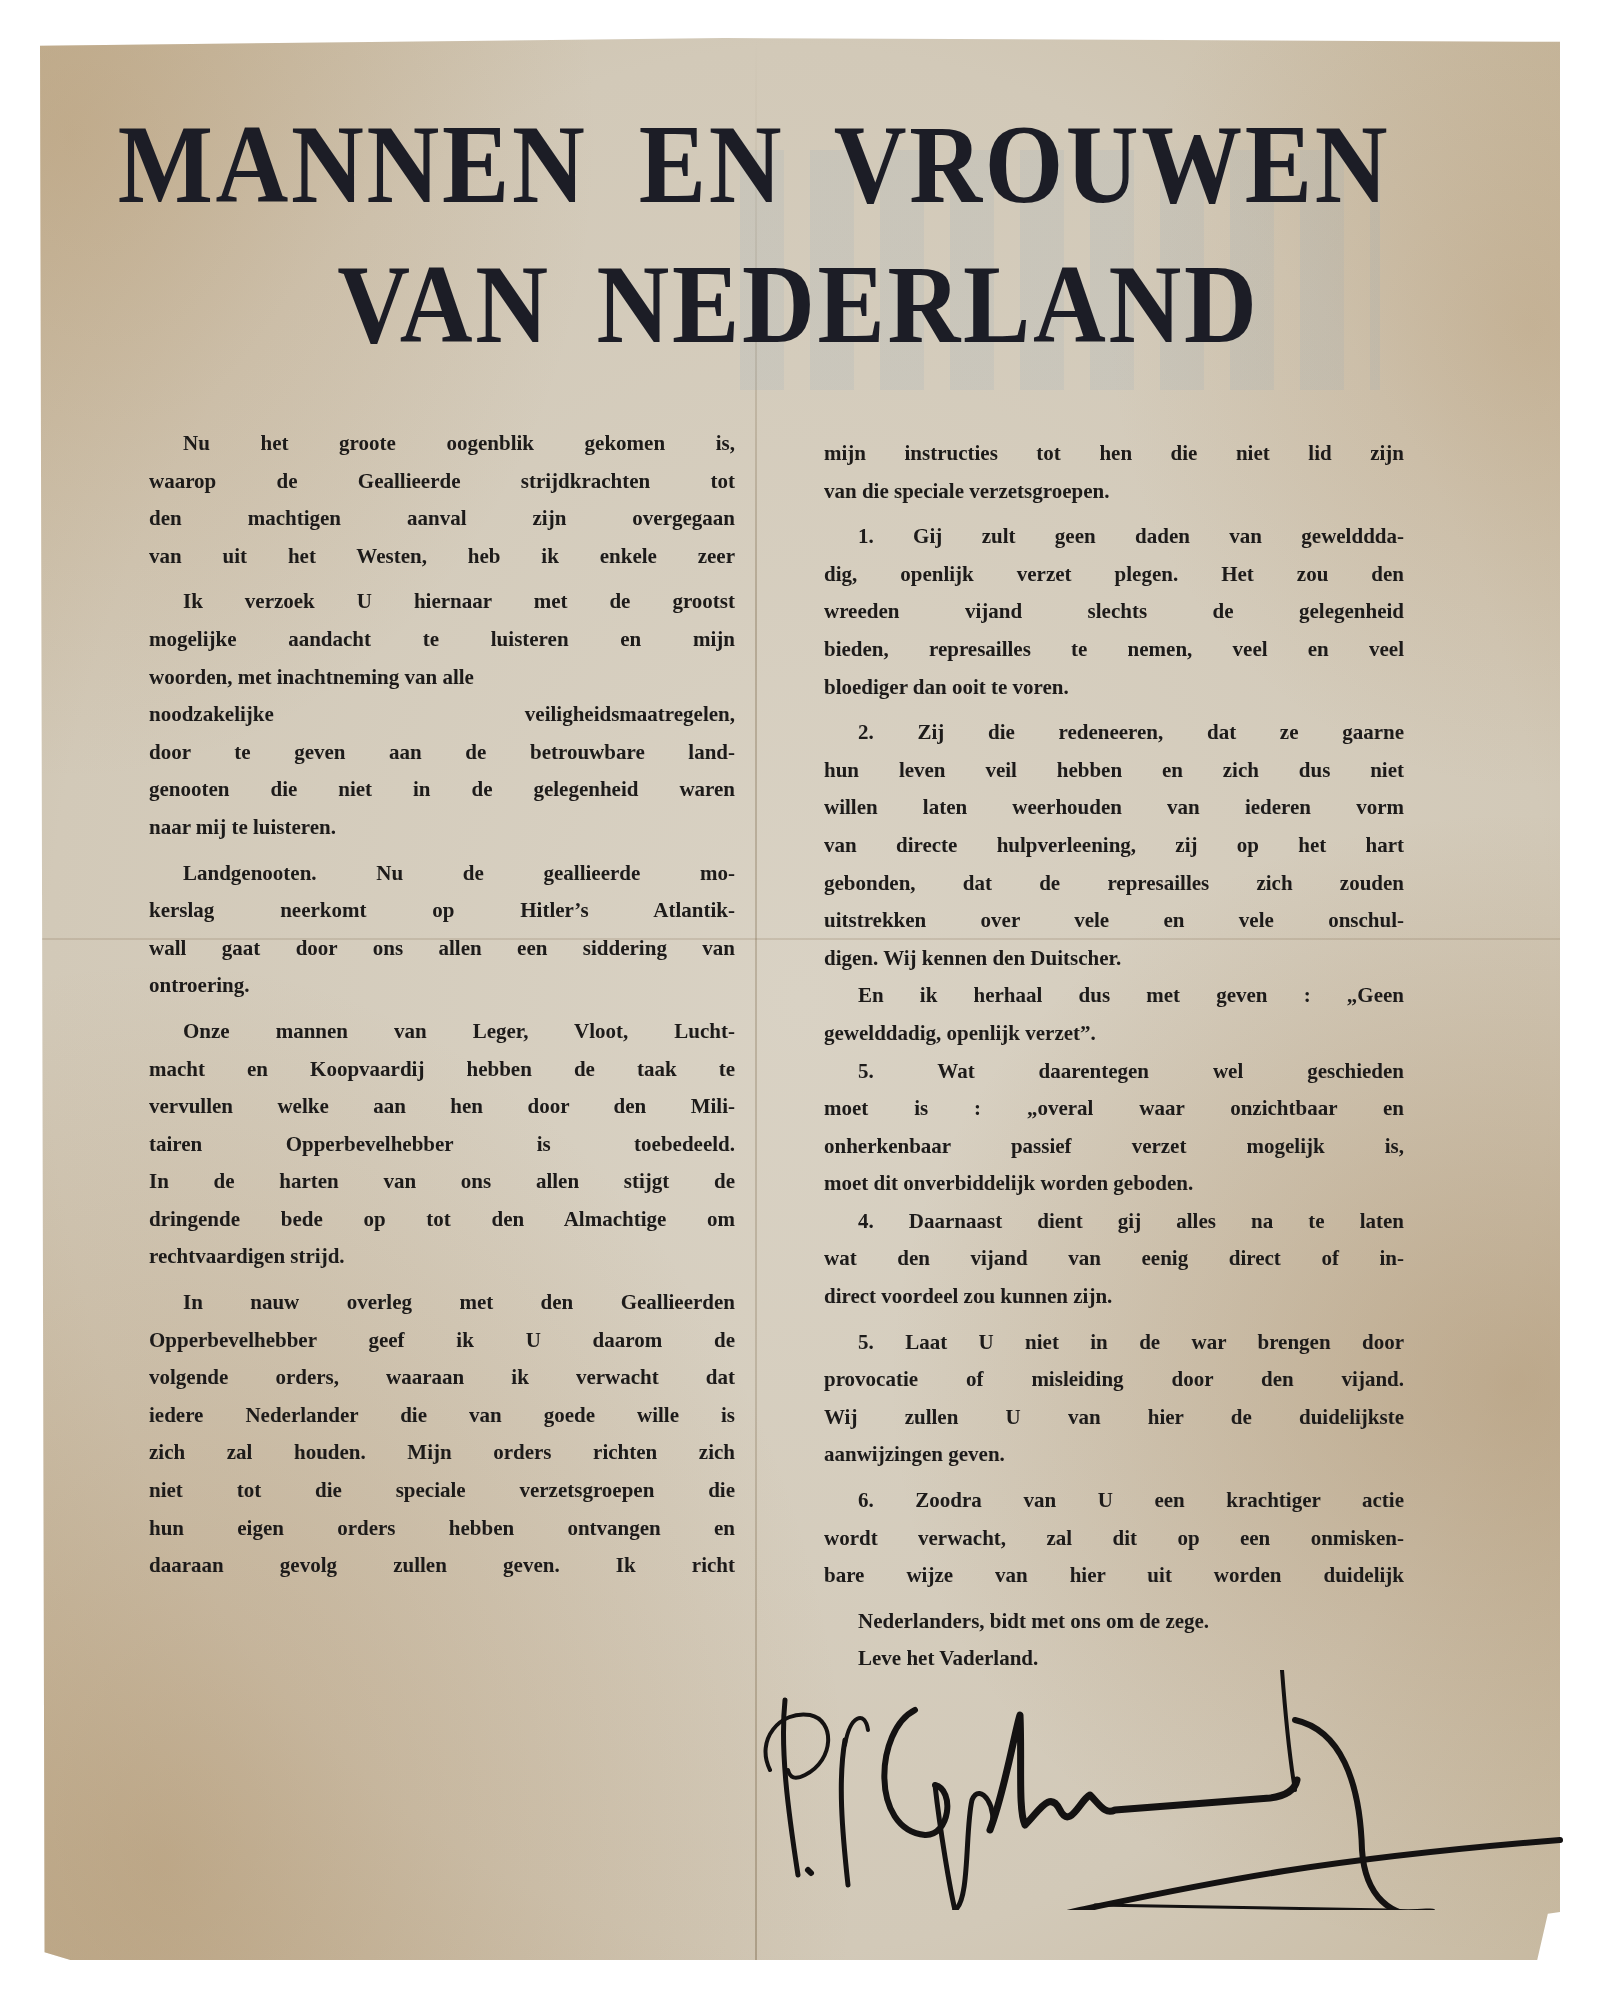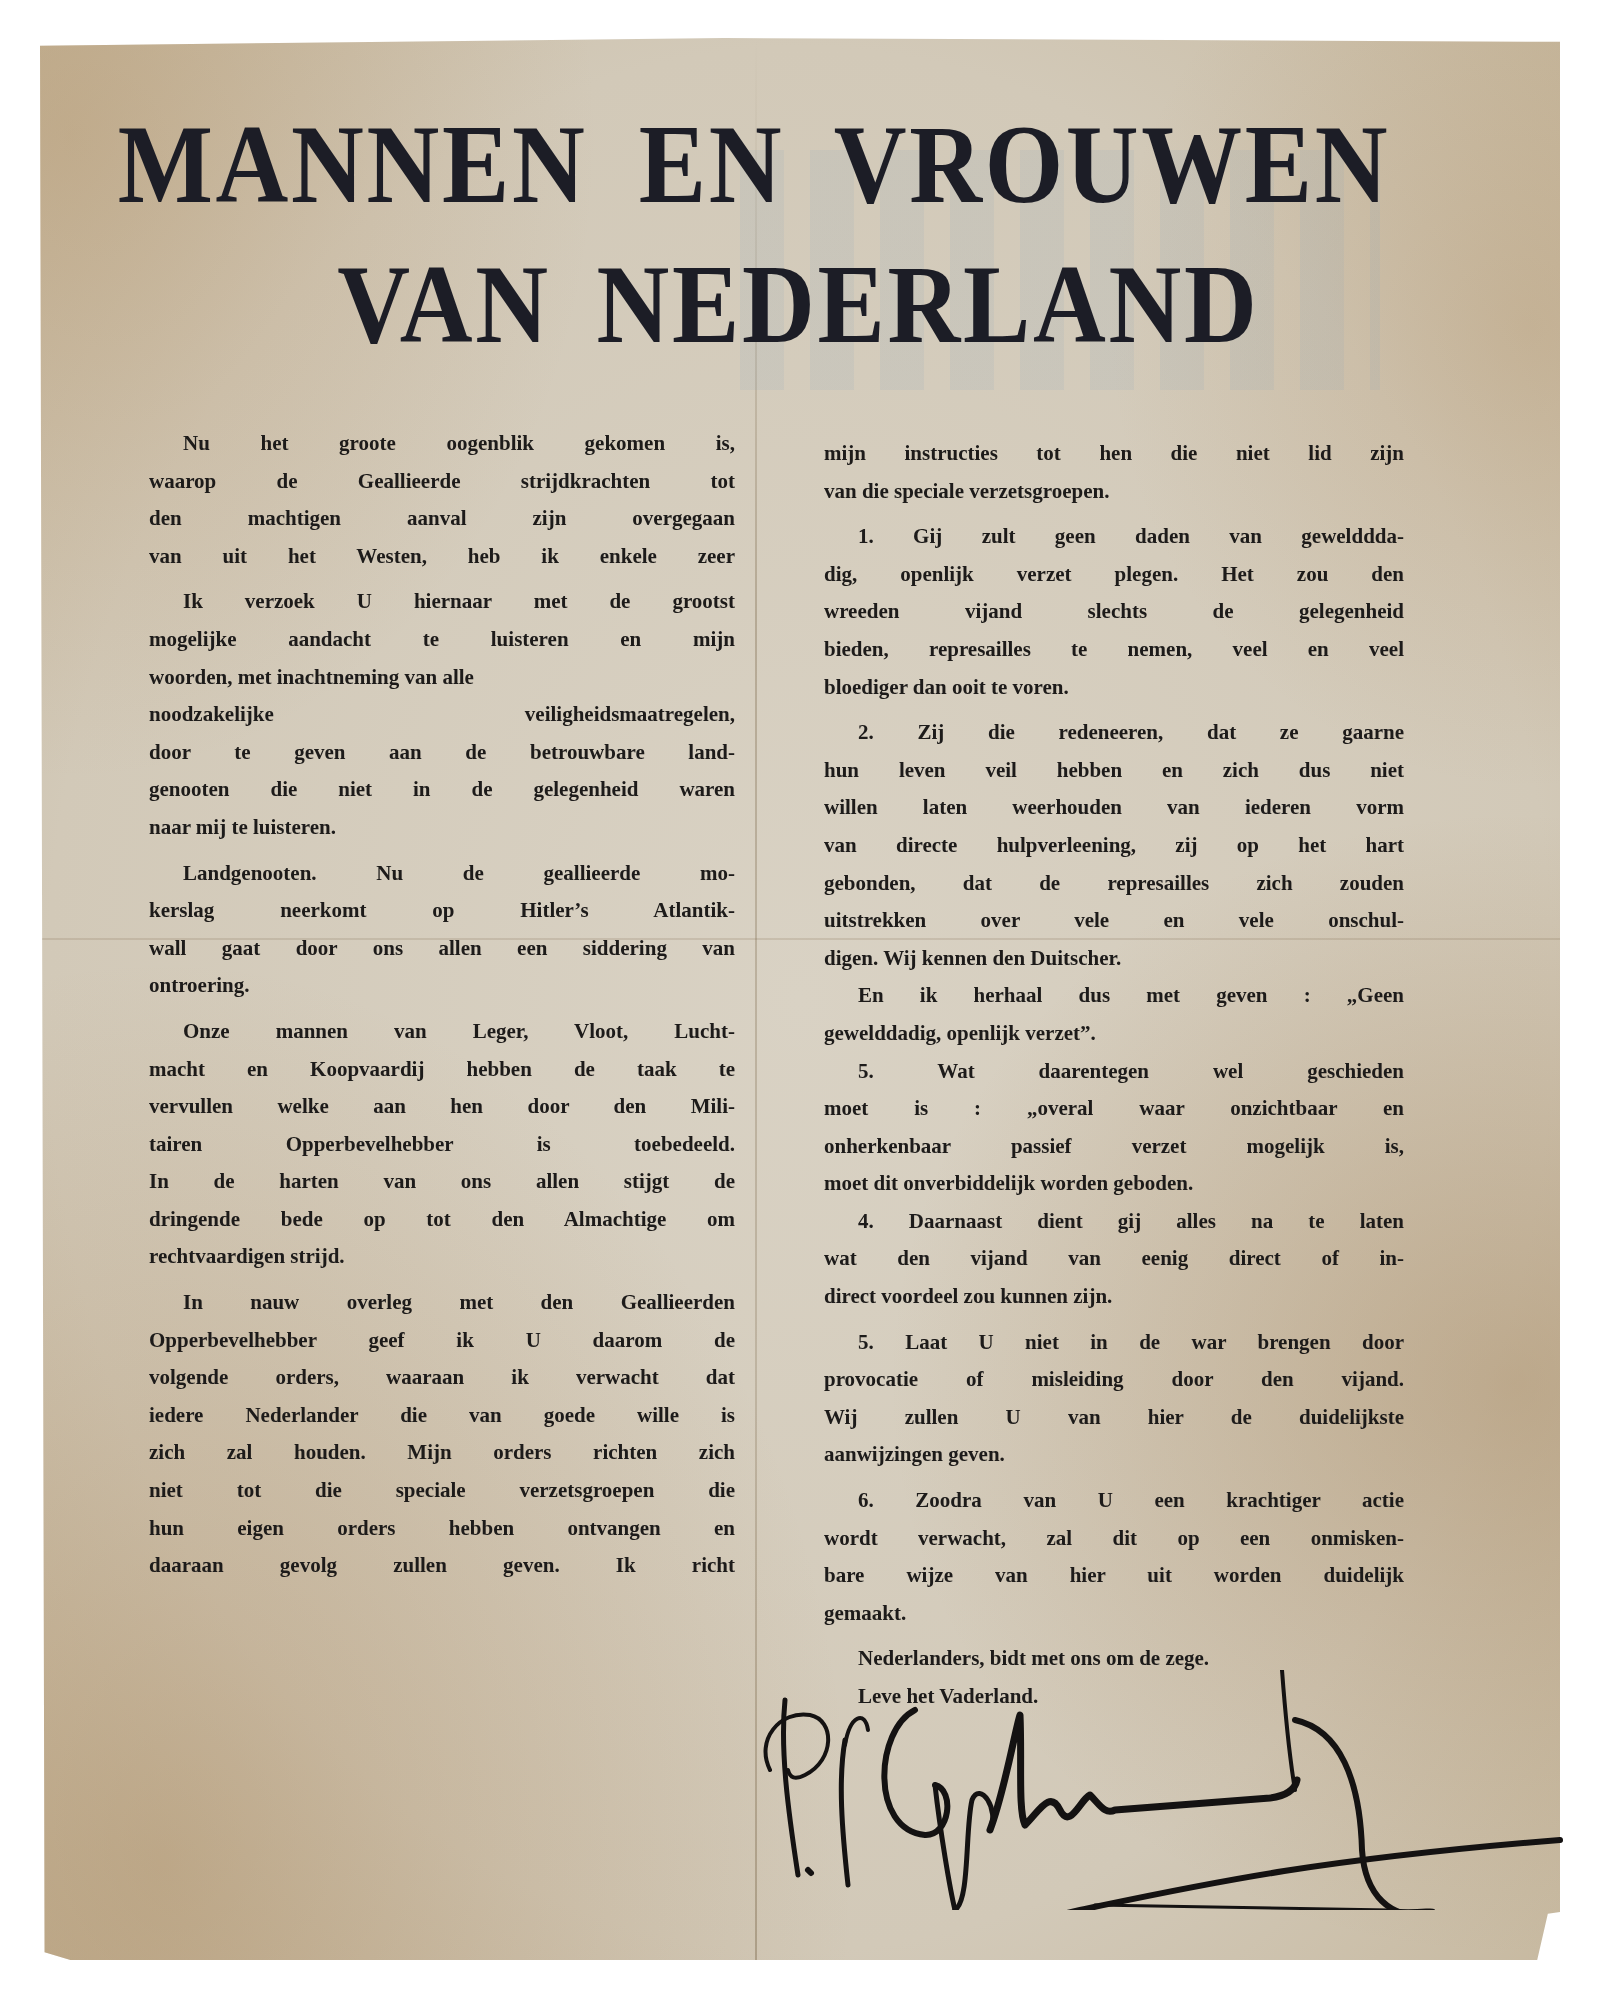--- a/index.html
+++ b/index.html
@@ -168,21 +168,20 @@
     <div class="line last">direct voordeel zou kunnen zijn.</div>
     <div class="gap"></div>
     <div class="line indent">5. Laat U niet in de war brengen door</div>
     <div class="line">provocatie of misleiding door den vijand.</div>
     <div class="line">Wij zullen U van hier de duidelijkste</div>
     <div class="line last">aanwijzingen geven.</div>
     <div class="gap"></div>
     <div class="line indent">6. Zoodra van U een krachtiger actie</div>
     <div class="line">wordt verwacht, zal dit op een onmisken-</div>
     <div class="line">bare wijze van hier uit worden duidelijk</div>
-    <div class="line last">gemaakt.</div>
     <div class="gap"></div>
     <div class="line indent last">Nederlanders, bidt met ons om de zege.</div>
     <div class="line indent last">Leve het Vaderland.</div>
   </div>
 
 <svg class="signature" viewBox="0 0 820 240" xmlns="http://www.w3.org/2000/svg">
   <g fill="none" stroke="#141212" stroke-linecap="round" stroke-linejoin="round">
 
     <path d="M35 30 C 30 80, 38 140, 48 205" stroke-width="5"></path>
     <path d="M20 100 C 5 70, 30 40, 60 45 C 85 50, 85 90, 55 105 C 45 110, 40 108, 38 100" stroke-width="4"></path>

